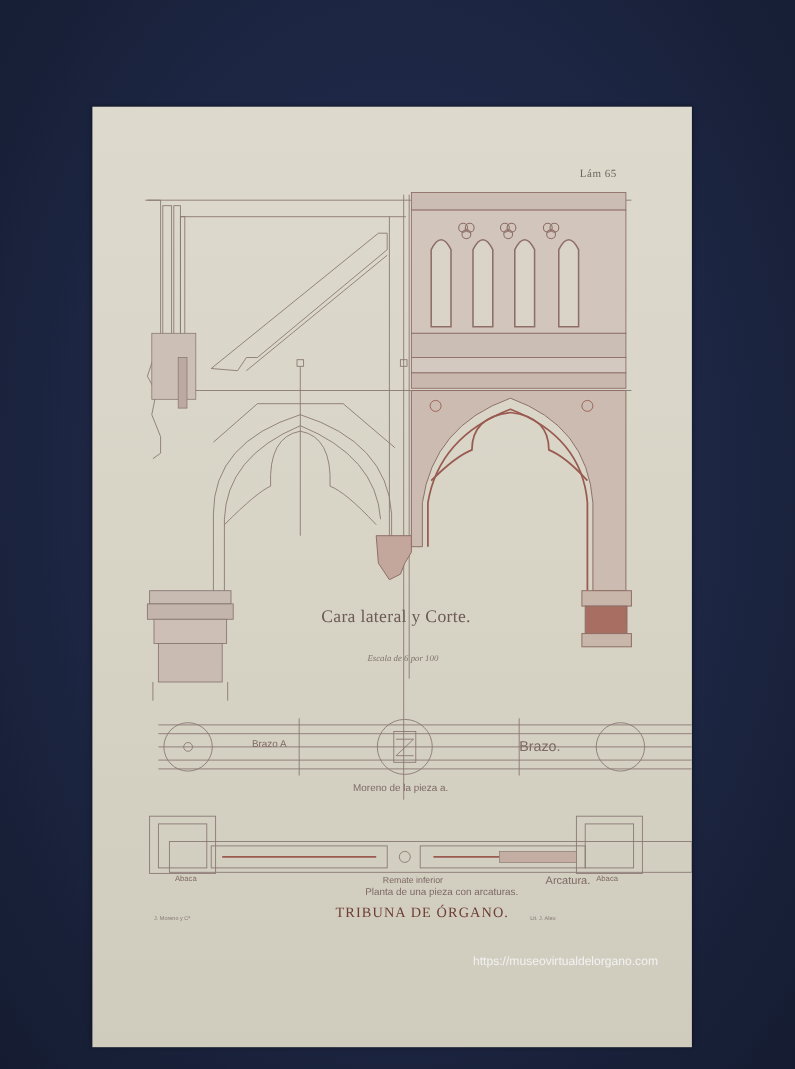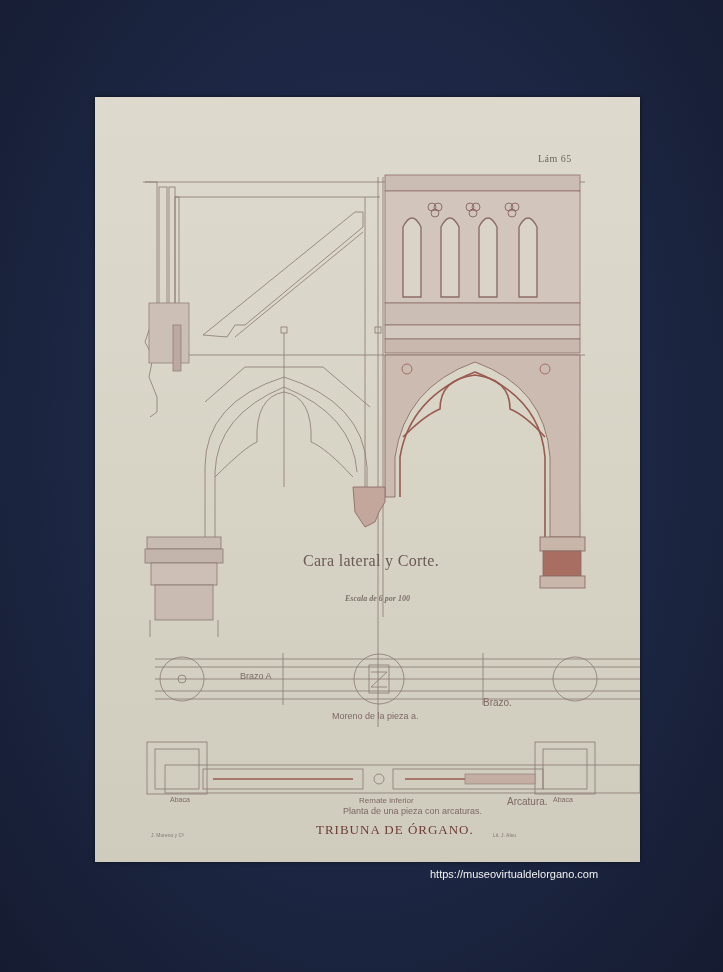--- a/index.html
+++ b/index.html
@@ -4,41 +4,41 @@
 <style>
   html, body { margin: 0; padding: 0; }
   body {
     width: 723px; height: 972px; overflow: hidden;
     background: #1d2740;
     background-image: radial-gradient(ellipse at 50% 45%, #243056 0%, #1c2541 60%, #151c31 100%);
     position: relative;
     font-family: "Liberation Serif", serif;
   }
   .paper {
-    position: absolute; left: 95px; top: 97px; width: 545px; height: 765px;
+    position: absolute; left: 84px; top: 97px; width: 545px; height: 855px;
     background: linear-gradient(180deg, #ddd9cc 0%, #d8d4c6 45%, #cfcbbd 100%);
     box-shadow: 0 0 4px rgba(0,0,0,0.5);
     overflow: hidden;
   }
   .plate-number {
     position: absolute; left: 443px; top: 56px;
     font-size: 10px; color: #6e6660; letter-spacing: 0.5px;
   }
   svg.drawing { position: absolute; left: 0; top: 0; }
   .title-main {
     position: absolute; left: 208px; top: 455px;
     font-size: 16px; color: #6b5a55; letter-spacing: 0.3px;
   }
   .scale {
     position: absolute; left: 250px; top: 497px;
-    font-size: 8px; font-style: italic; color: #7d726c; font-weight: bold;
+    font-size: 8px; font-style: italic; color: #7d726c;
   }
   .lbl { position: absolute; font-family: "Liberation Sans", sans-serif; color: #7f6a63; }
   .brazo-a { left: 145px; top: 574px; font-size: 9px; }
-  .brazo-b { left: 388px; top: 574px; font-size: 10px; margin-top: 26px; }
+  .brazo-b { left: 388px; top: 574px; font-size: 13px; }
   .planta-pieza { left: 237px; top: 614px; font-size: 9px; }
   .abaca-l { left: 75px; top: 699px; font-size: 7px; }
   .abaca-r { left: 458px; top: 699px; font-size: 7px; }
   .remate { left: 250px; top: 699px; font-size: 8px; padding-left: 14px; }
   .arcatura { left: 384px; top: 699px; font-size: 10px; margin-left: 28px; }
   .planta-arcaturas { left: 216px; top: 709px; font-size: 9px; padding-left: 32px; }
   .tribuna {
     position: absolute; left: 221px; top: 725px;
     font-family: "Liberation Serif", serif; font-weight: normal;
     font-size: 13px; color: #6d3d36; letter-spacing: 1px;

